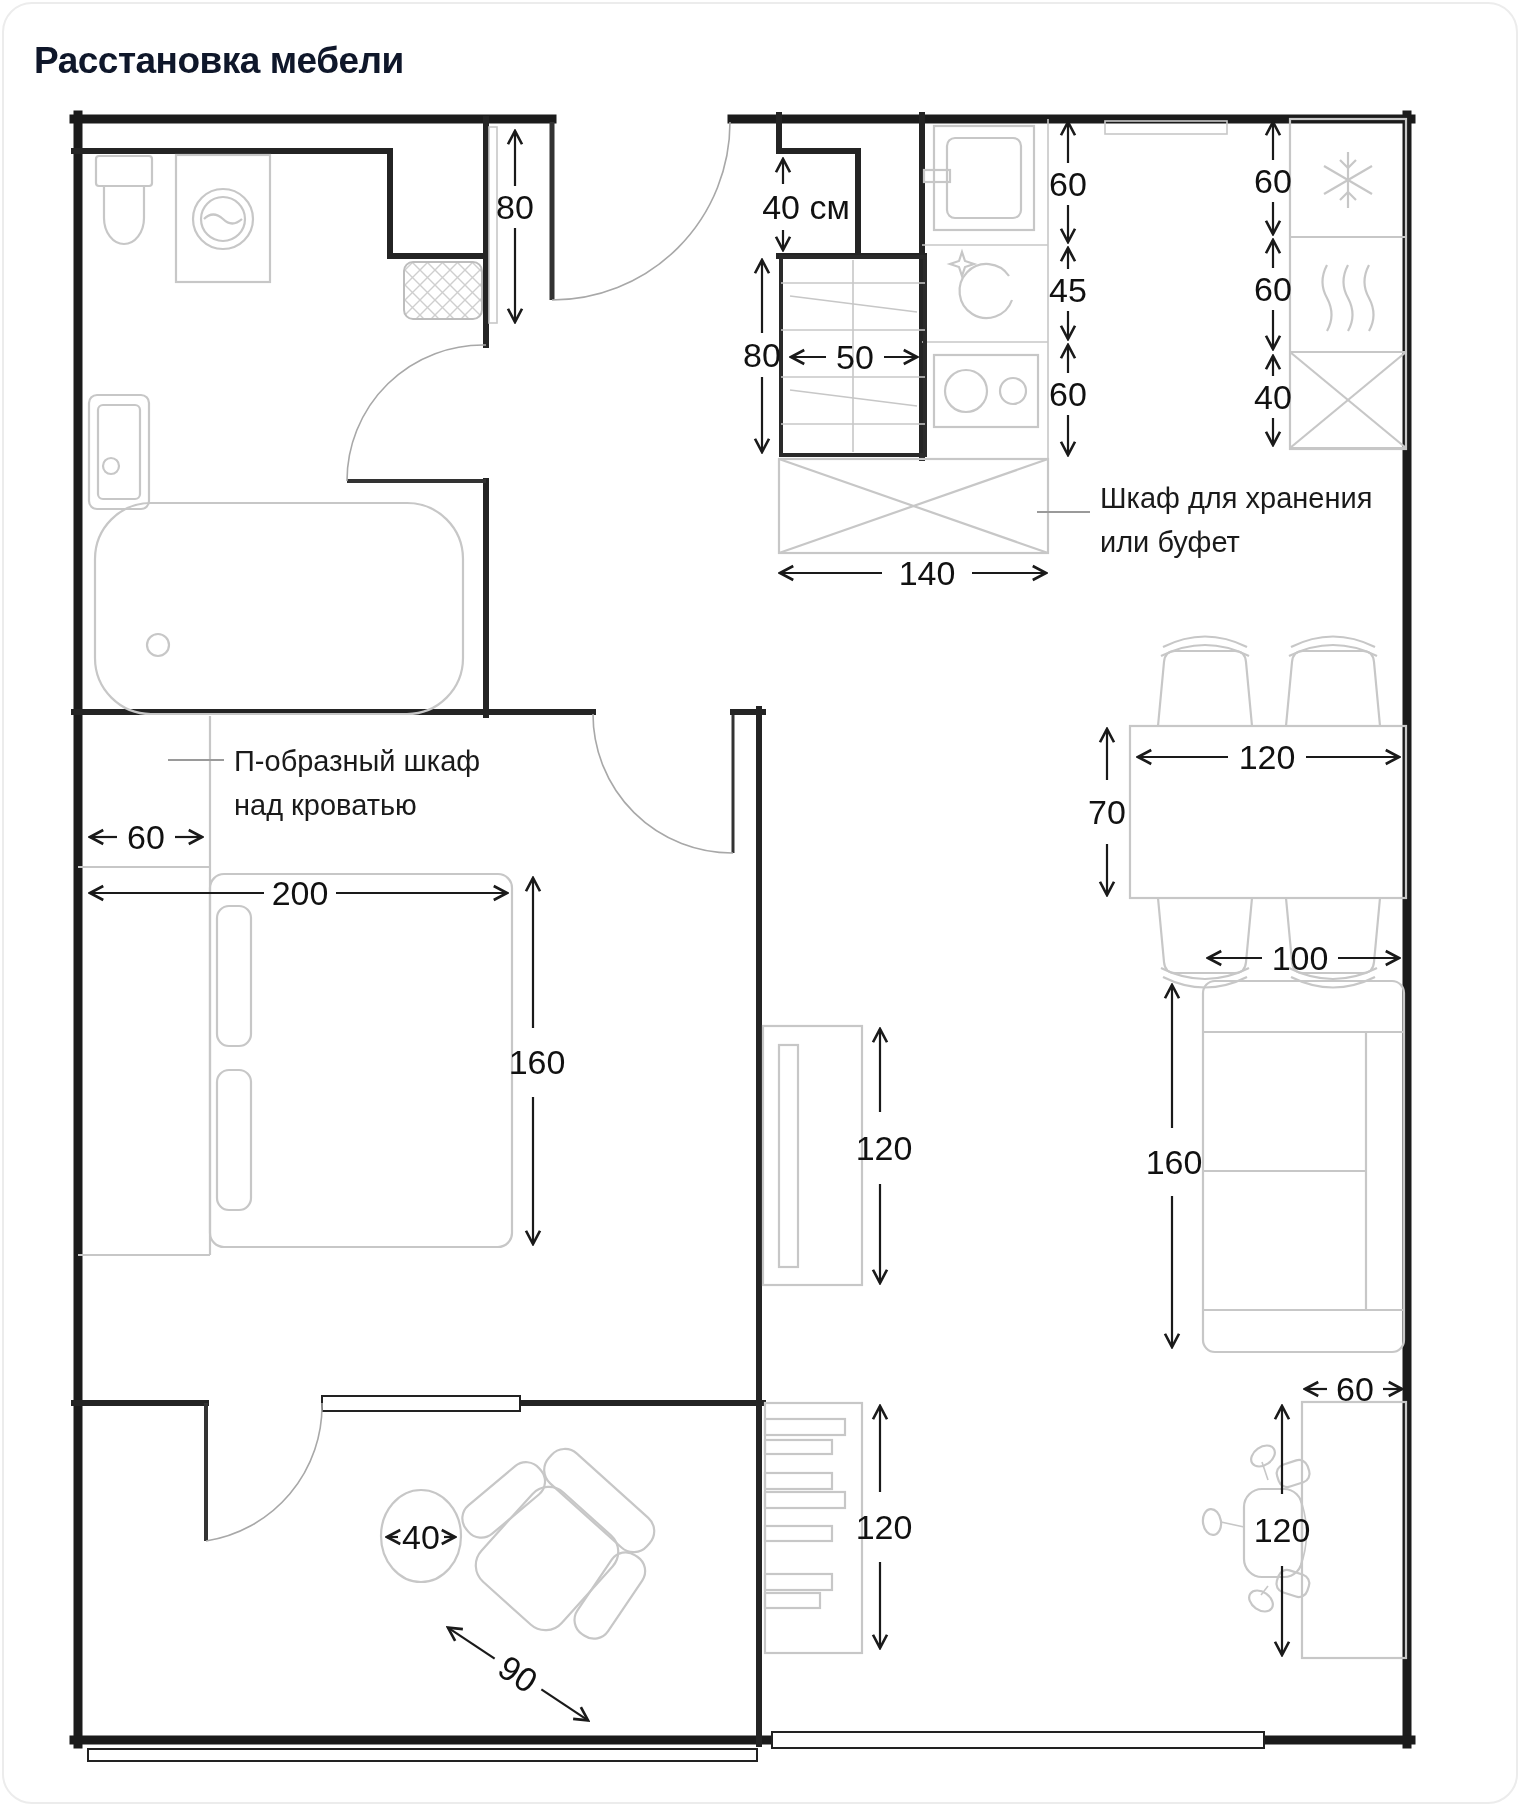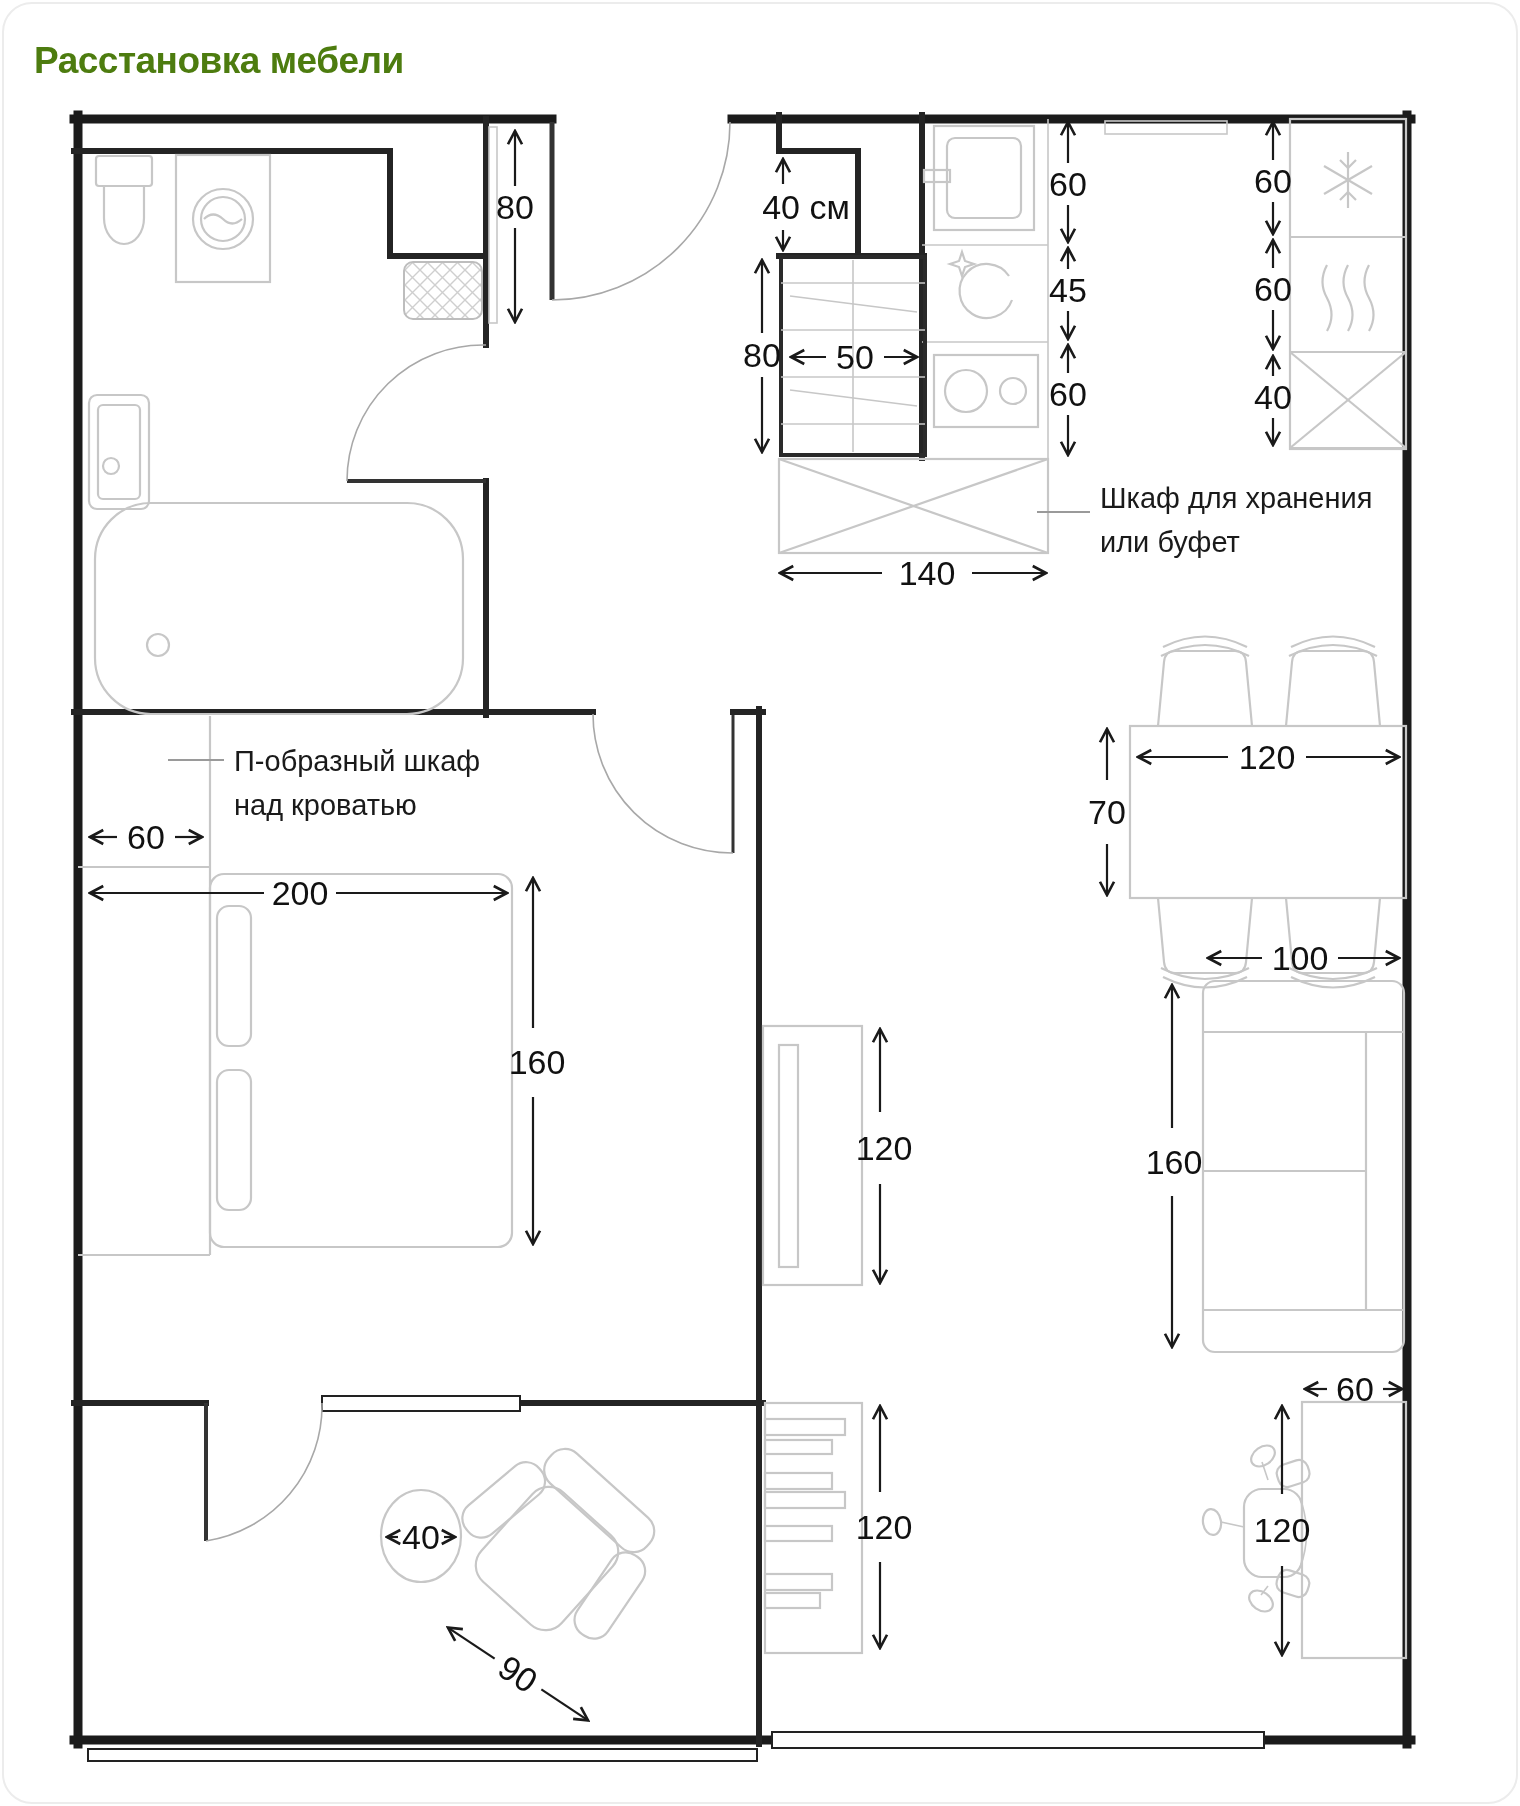--- a/index.html
+++ b/index.html
@@ -1,18 +1,18 @@
 <!DOCTYPE html>
 <html><head>
 <meta charset="utf-8">
 <style>
   html,body{margin:0;padding:0;background:#fff;}
   body{width:1520px;height:1806px;position:relative;font-family:"Liberation Sans",sans-serif;}
   .card{position:absolute;inset:2px;background:#fff;border:2px solid #ececec;border-radius:30px;overflow:hidden;}
-  .page-title{position:absolute;left:34px;top:40px;font-size:37px;font-weight:700;color:#4d7c0f;letter-spacing:-0.5px;}
+  .page-title{position:absolute;left:34px;top:40px;font-size:37px;font-weight:700;color:#0f172a;letter-spacing:-0.5px;}
   svg{position:absolute;left:0;top:0;}
   .wall{stroke:#1b1b1b;stroke-width:9;stroke-linecap:square;fill:none;}
   .iwall{stroke:#242424;stroke-width:6;stroke-linecap:square;fill:none;}
   .leaf{stroke:#333;fill:none;}
   .arc{stroke:#a8a8a8;stroke-width:1.6;fill:none;}
   .fix{stroke:#c7c7c7;stroke-width:2.2;fill:none;}
   .fixthin{stroke:#c7c7c7;stroke-width:1.6;fill:none;}
   .dkbox{stroke:#2a2a2a;stroke-width:4;fill:none;}
   .dim{stroke:#1a1a1a;stroke-width:2.2;fill:none;}
   .dimtxt{font-family:"Liberation Sans",sans-serif;font-size:34px;fill:#111;}

